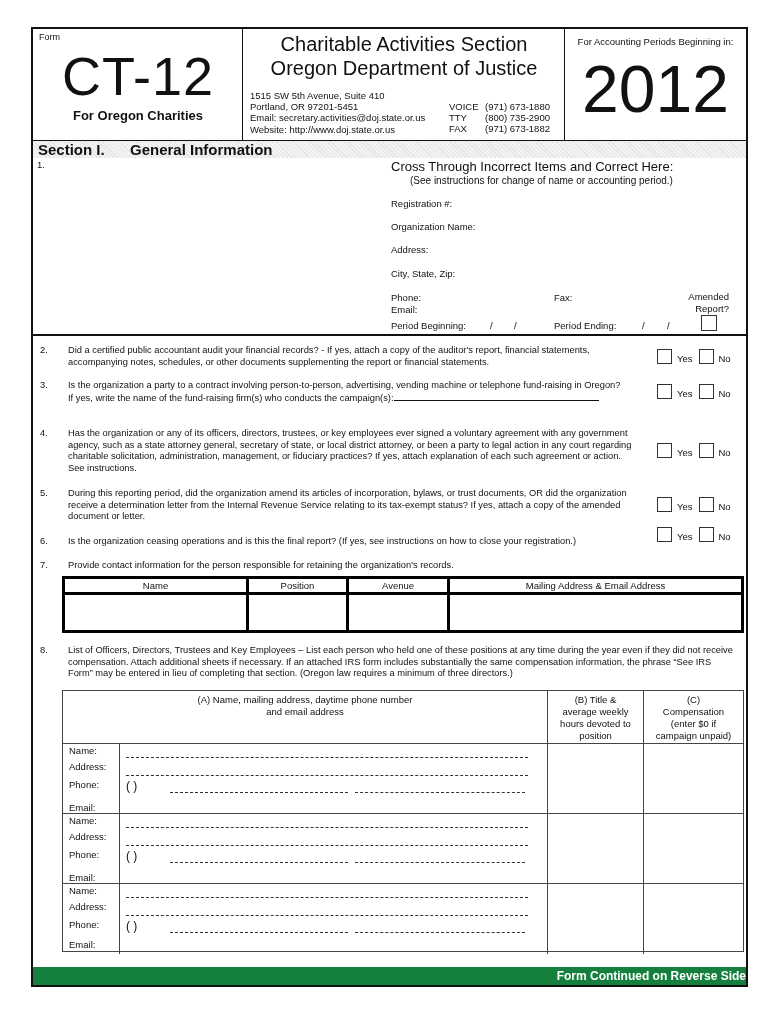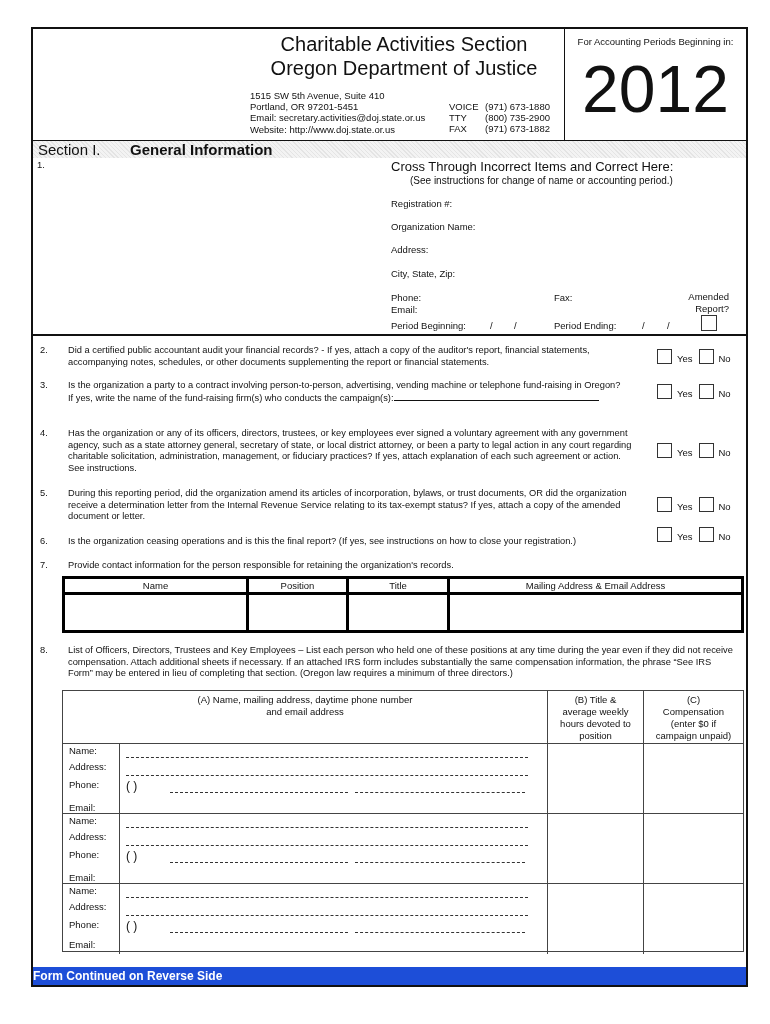--- a/index.html
+++ b/index.html
@@ -22,21 +22,21 @@
   .contact { position: absolute; left: 206px; top: 72px; font-size: 9.5px; line-height: 11.2px; }
   .contact .row { display: flex; }
   .contact .k { width: 36px; }
   .hdr-right { position: absolute; left: 532px; top: 0; width: 181px; height: 111px; }
   .acct-lbl { position: absolute; left: 0; top: 7px; width: 181px; text-align: center; font-size: 9.5px; }
   .year { position: absolute; left: 0; top: 24px; width: 181px; text-align: center; font-size: 66px; line-height: 72px; }
 
   
   .secbar { position: absolute; left: 0; top: 112px; width: 713px; height: 17px;
     background: repeating-linear-gradient(45deg, #e4e4e4 0 1px, #f3f3f3 1px 3px); }
-  .sec-title { position: absolute; left: 5px; top: 0; font-size: 15px; font-weight: normal; line-height: 17px; }
+  .sec-title { position: absolute; left: 5px; top: 0; font-size: 15px; font-weight: bold; line-height: 17px; }
   .sec-name { position: absolute; left: 97px; top: 0; font-size: 15px; font-weight: bold; line-height: 17px; }
 
   
   .s1 { position: absolute; left: 0; top: 129px; width: 713px; height: 178px; border-bottom: 2px solid #111; }
   .s1 .num { position: absolute; left: 4px; top: 1px; font-size: 9.5px; }
   .s1 .cross { position: absolute; left: 358px; top: 1px; font-size: 13px; }
   .s1 .cross-sub { position: absolute; left: 358px; top: 17px; font-size: 10px; margin-left: 19px; }
   .s1 .fld { position: absolute; left: 358px; font-size: 9.5px; }
   .s1 .fax { position: absolute; left: 521px; font-size: 9.5px; }
   .s1 .amend { position: absolute; left: 640px; top: 133px; width: 56px; text-align: right; font-size: 9.5px; line-height: 12px; }
@@ -68,28 +68,33 @@
   .olbls { position: absolute; left: 0; top: 0; width: 57px; height: 70px; border-right: 1px solid #444; font-size: 9.5px; padding-left: 6px; }
   .olbls div { position: absolute; left: 6px; }
   .odata { position: absolute; left: 57px; top: 0; width: 427px; height: 70px; }
   .dash { position: absolute; left: 6px; width: 402px; height: 0; border-bottom: 1px dashed #333; }
   .phone-paren { position: absolute; left: 6px; font-size: 12px; }
   .dash-a { position: absolute; left: 50px; width: 178px; height: 0; border-bottom: 1px dashed #333; }
   .dash-b { position: absolute; left: 235px; width: 170px; height: 0; border-bottom: 1px dashed #333; }
   .ocolB { position: absolute; left: 484px; top: 0; width: 96px; height: 70px; border-left: 1px solid #444; }
   .ocolC { position: absolute; left: 580px; top: 0; width: 100px; height: 70px; border-left: 1px solid #444; }
 
-  .footer { position: absolute; left: 0; top: 938px; width: 713px; height: 18px; background: #1d4ed8; color: #fff; font-size: 12px; font-weight: bold; text-align: left; line-height: 18px; }
+  .footer { position: absolute; left: 0; top: 938px; width: 713px; height: 18px; background: #15803d; color: #fff; font-size: 12px; font-weight: bold; text-align: right; line-height: 18px; }
 </style>
 </head>
 <body>
 
 <div class="page">
 
   <div class="hdr">
+    <div class="hdr-left">
+      <span class="form-lbl">Form</span>
+      <div class="form-num">CT-12</div>
+      <div class="form-sub">For Oregon Charities</div>
+    </div>
     <div class="hdr-mid">
       <div class="agency1">Charitable Activities Section</div>
       <div class="agency2">Oregon Department of Justice</div>
       <div class="addr">
         <div>1515 SW 5th Avenue, Suite 410</div>
         <div>Portland, OR 97201-5451</div>
         <div>Email: secretary.activities@doj.state.or.us</div>
         <div>Website: http://www.doj.state.or.us</div>
       </div>
       <div class="contact">
@@ -203,21 +208,21 @@
   <div class="q" style="top:531px">
     <span class="qn">7.</span>
     <span class="qt">Provide contact information for the person responsible for retaining the organization's records.</span>
   </div>
 
   <table class="ctab">
     <tbody>
         <tr>
       <th style="width:184px">Name</th>
       <th style="width:100px">Position</th>
-      <th style="width:101px">Title</th>
+      <th style="width:101px">Avenue</th>
       <th>Mailing Address &amp; Email Address</th>
     </tr>
     <tr>
       <td></td>
       <td></td>
       <td></td>
       <td></td>
     </tr>
   </tbody>
     </table>

